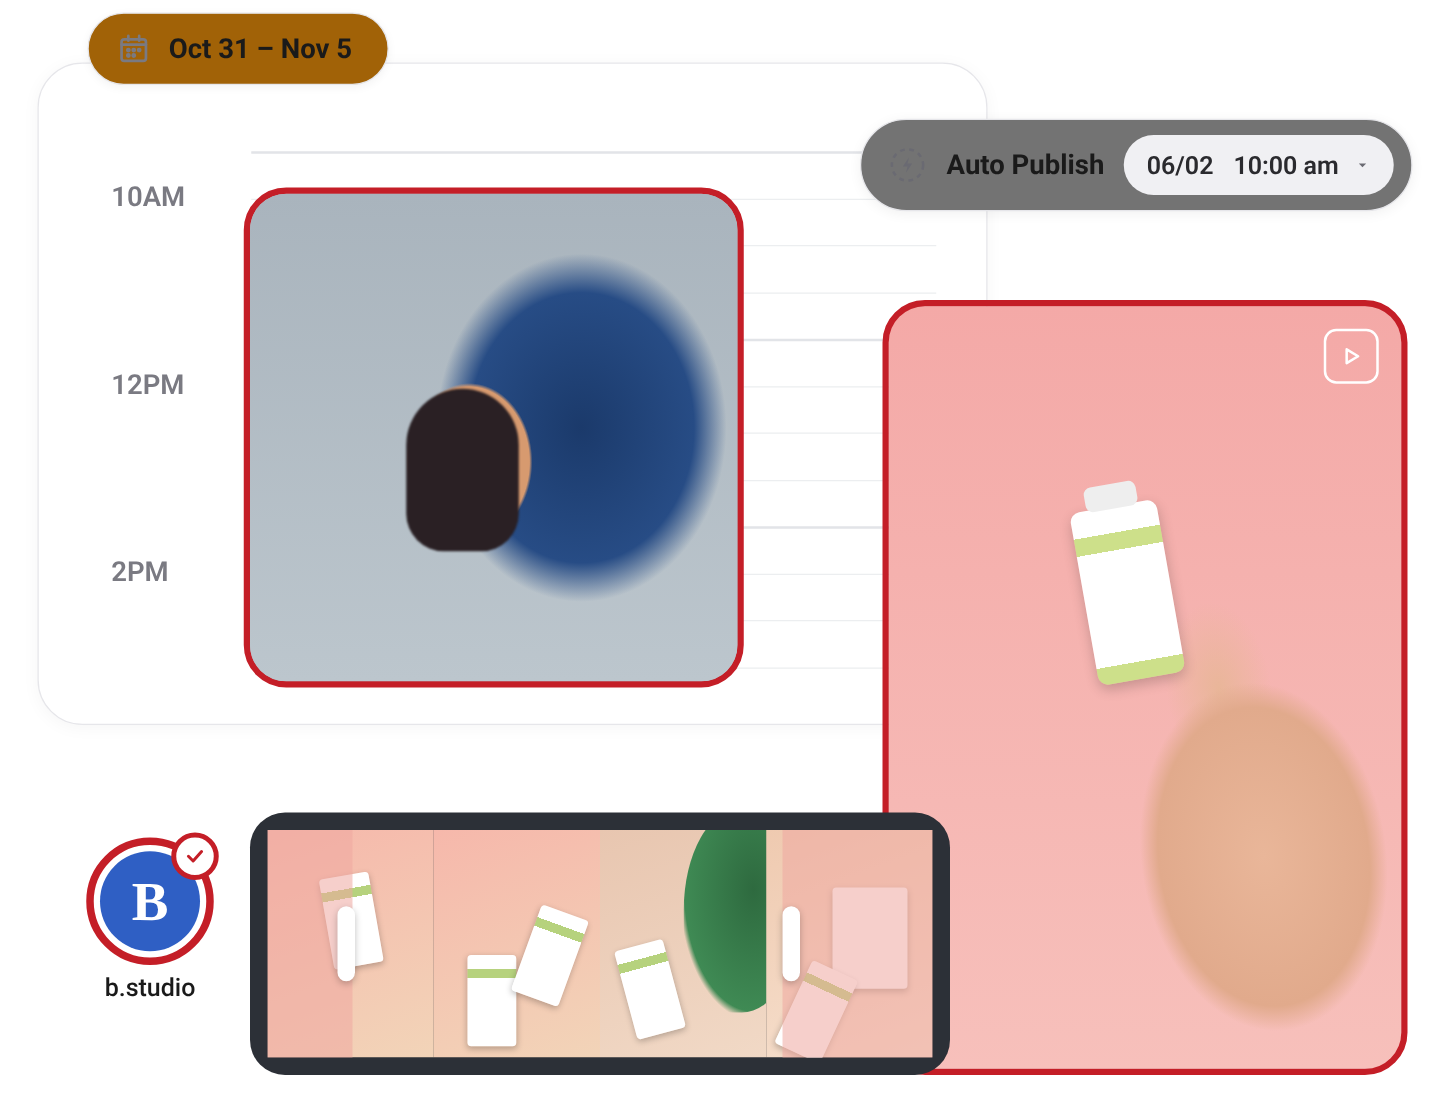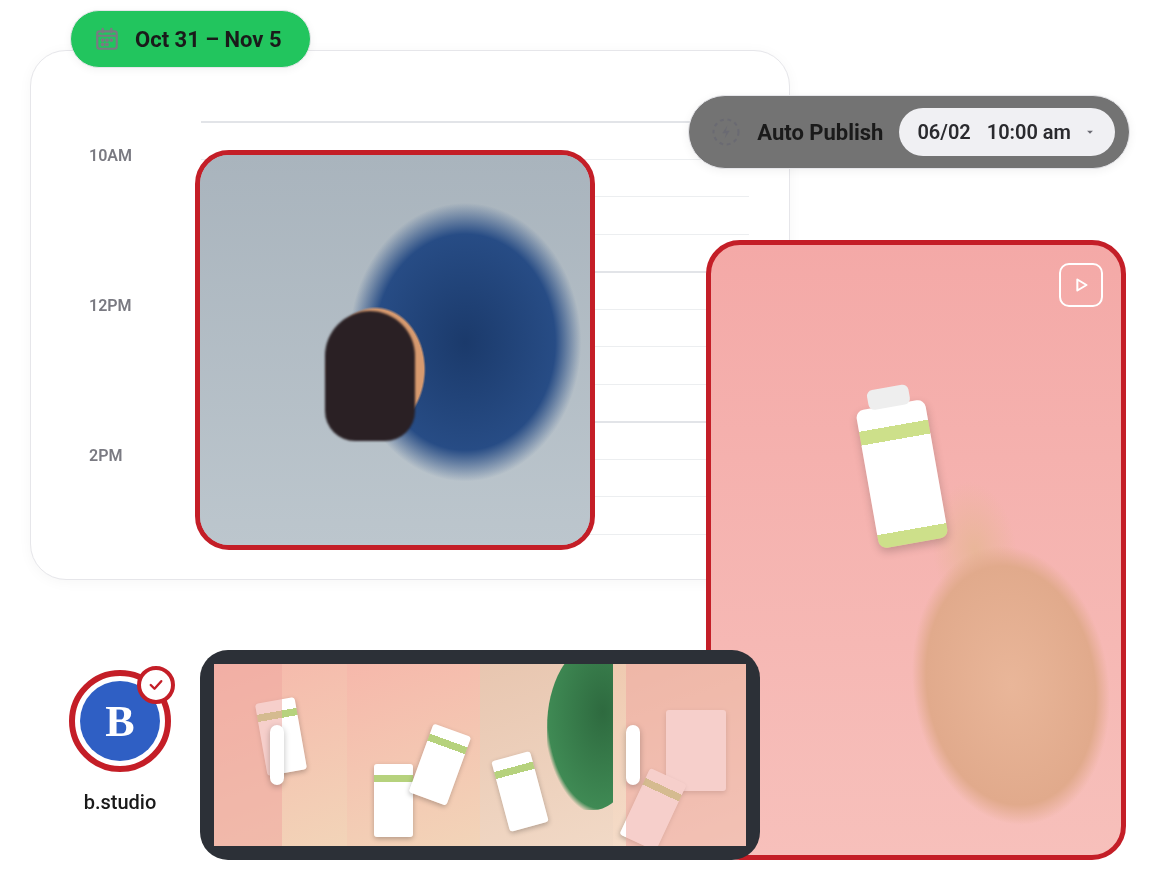--- a/index.html
+++ b/index.html
@@ -22,40 +22,40 @@
     background: #fff;
     border: 1px solid #e6e6ea;
     border-radius: 36px;
     box-shadow: 0 2px 14px rgba(0,0,0,0.04);
     padding: 70px 40px 20px 40px;
   }
 
   .time-rows { position: relative; }
   .time-block { position: relative; height: 150px; }
   .time-label {
-    font-size: 16px;
+    font-size: 22px;
     font-weight: 600;
     color: #7a7a82;
     position: absolute;
     left: 18px;
     top: 25px;
   }
   .time-lines { position: absolute; left: 130px; right: 0; top: 0; bottom: 0; }
   .time-line {
     height: 37.5px;
     border-top: 1px solid #eceef0;
   }
   .time-line:first-child { border-top: 2px solid #e2e4e8; }
 
   
   .date-pill {
     position: absolute;
     left: 70px;
     top: 10px;
-    background: #22c55e;
+    background: #a16207;
     border: 1px solid #e6e6ea;
     border-radius: 32px;
     padding: 14px 28px 14px 22px;
     display: flex;
     align-items: center;
     gap: 14px;
     box-shadow: 0 2px 8px rgba(0,0,0,0.05);
   }
   .date-pill .icon-cal {
     width: 28px; height: 28px; color: #7a7a82;
@@ -278,21 +278,21 @@
     position: absolute;
     top: -10px; right: -10px;
     width: 38px; height: 38px;
     background: #fff;
     border: 4px solid #c41e27;
     border-radius: 50%;
     display: flex; align-items: center; justify-content: center;
   }
   .brand-check svg { stroke: #c41e27; }
   .brand-label {
-    margin-top: 18px;
+    margin-top: 6px;
     font-size: 20px;
     font-weight: 500;
     color: #1a1a1a;
   }
 </style>
 </head>
 <body>
 
 <div class="calendar-card">
   <div class="time-rows">

